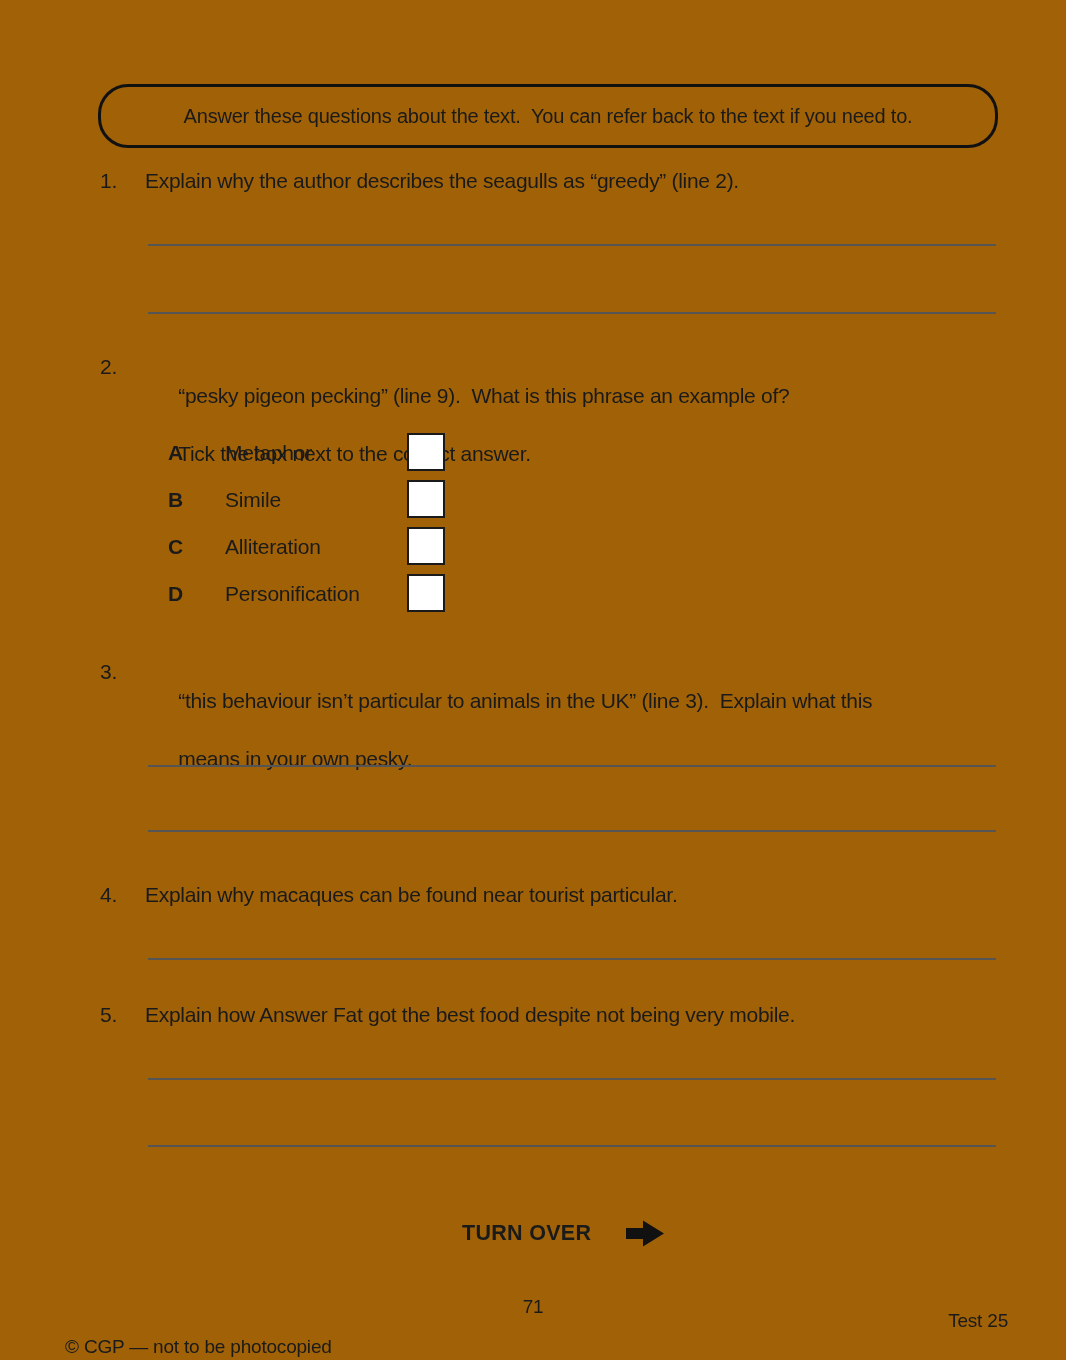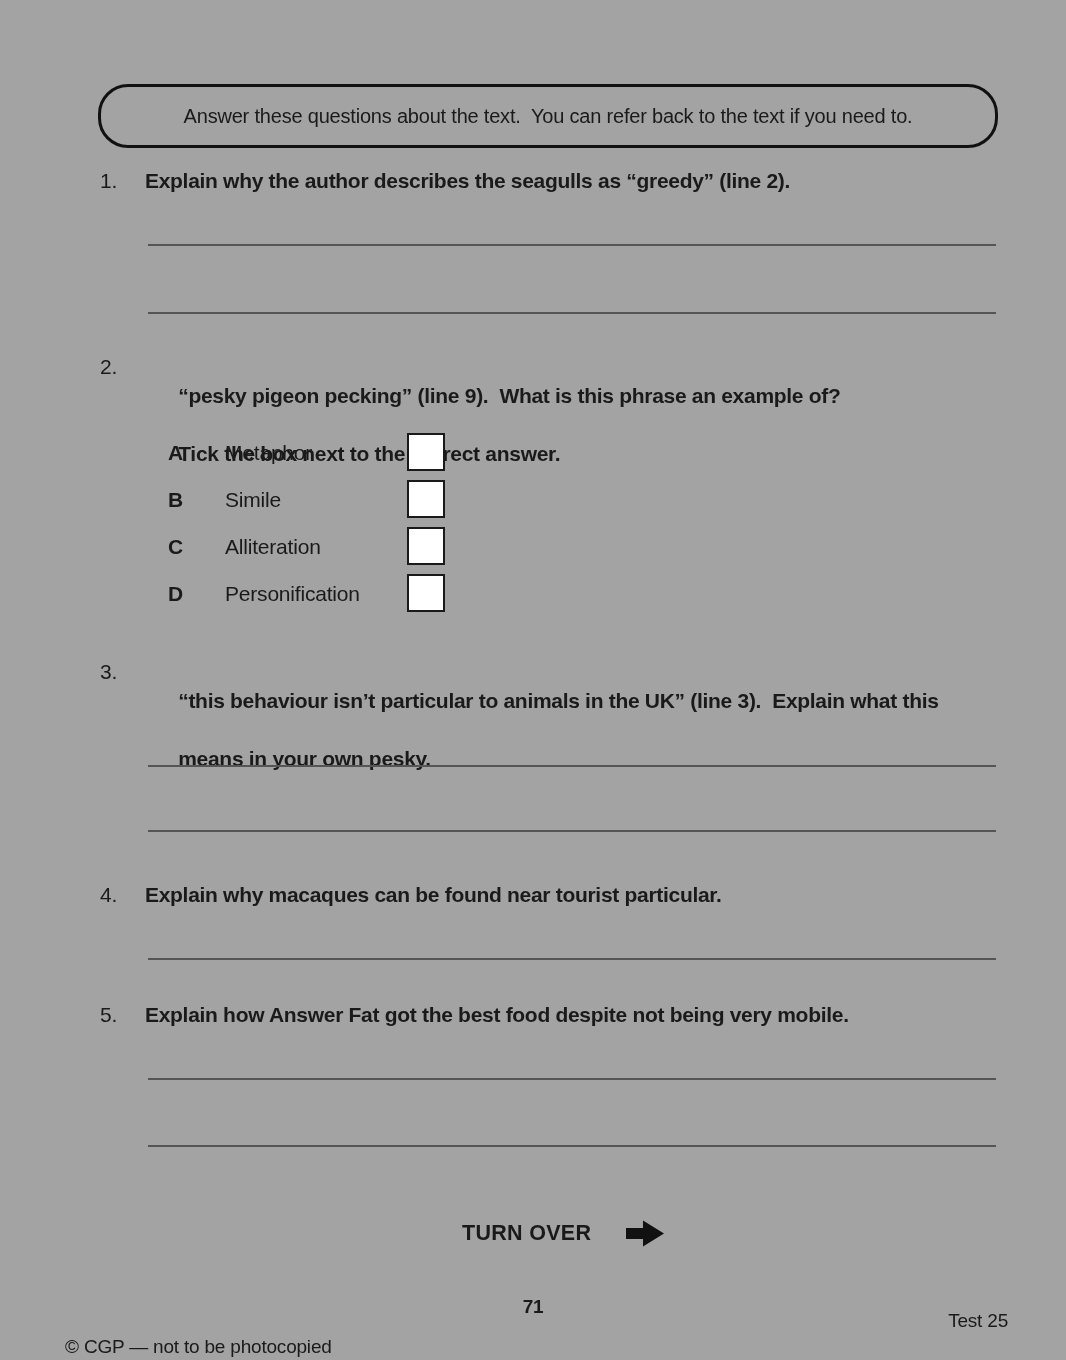--- a/index.html
+++ b/index.html
@@ -5,21 +5,21 @@
   html, body {
     margin: 0;
     padding: 0;
     background: #e8e8e8;
   }
   .page {
     position: relative;
     width: 1066px;
     height: 1360px;
     margin: 0 auto;
-    background: #a3a3a3;
+    background: #a16207;
     font-family: "Liberation Sans", sans-serif;
     color: #1a1a1a;
     overflow: hidden;
   }
   .instruction-box {
     position: absolute;
     left: 98px;
     top: 84px;
     width: 900px;
     height: 64px;
@@ -44,21 +44,20 @@
     letter-spacing: -0.3px;
     line-height: 1.38;
   }
   .qnum {
     width: 45px;
     flex-shrink: 0;
   }
   .qtext {
     white-space: pre-wrap;
     max-width: 860px;
-    font-weight: bold;
   }
   .answer-line {
     position: absolute;
     left: 148px;
     width: 848px;
     height: 0;
     border-top: 2px solid #555;
   }
   .options {
     position: absolute;
@@ -120,21 +119,20 @@
     left: 65px;
     top: 6px;
     margin-top: 36px;
   }
   .footer-center {
     position: absolute;
     left: 0;
     right: 0;
     top: 2px;
     text-align: center;
-    font-weight: bold;
   }
   .footer-right {
     position: absolute;
     right: 58px;
     top: 16px;
   }
 </style>
 </head>
 <body>
 

